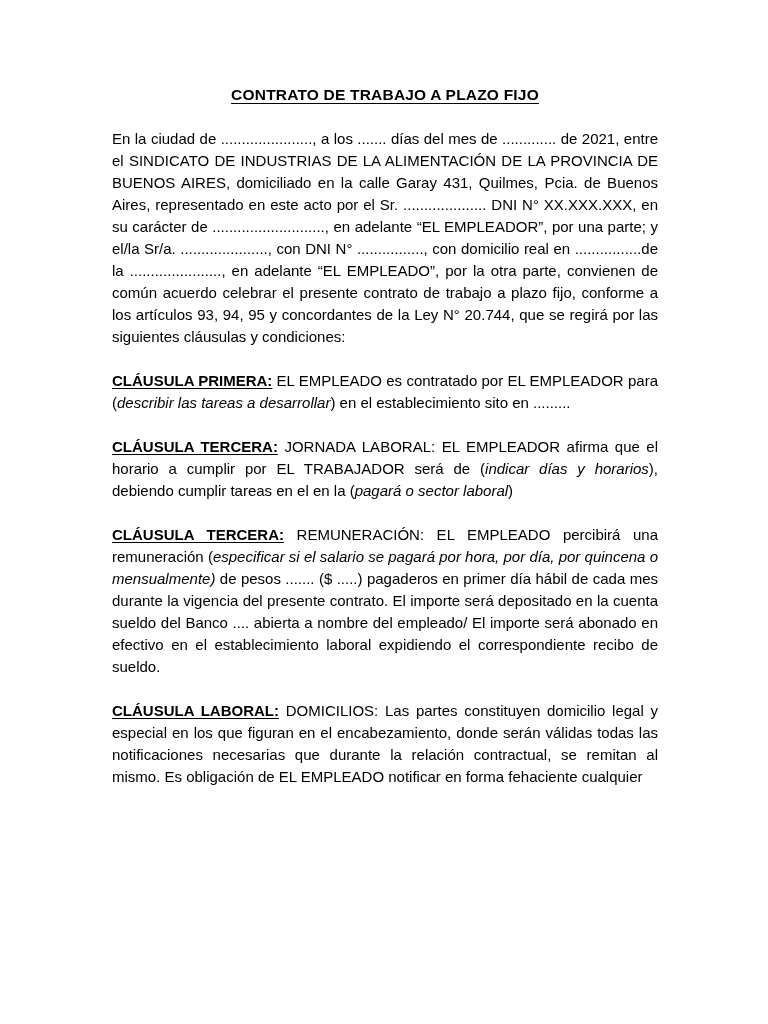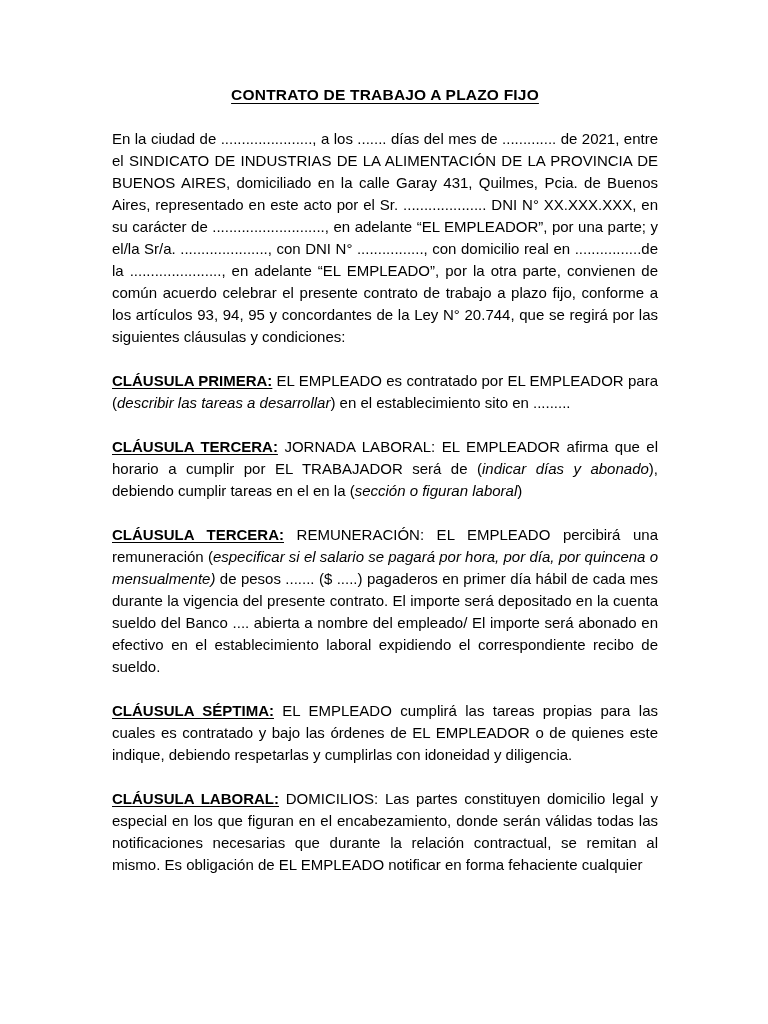--- a/index.html
+++ b/index.html
@@ -70,20 +70,19 @@
   <div class="doc-body">
 
     <h1 class="doc-title">
       <span>CONTRATO DE TRABAJO A PLAZO FIJO</span>
     </h1>
 
     <p class="para first-para">En la ciudad de ......................, a los ....... días del mes de ............. de 2021, entre el SINDICATO DE INDUSTRIAS DE LA ALIMENTACIÓN DE LA PROVINCIA DE BUENOS AIRES, domiciliado en la calle Garay 431, Quilmes, Pcia. de Buenos Aires, representado en este acto por el Sr. .................... DNI N° XX.XXX.XXX, en su carácter de ..........................., en adelante “EL EMPLEADOR”, por una parte; y el/la Sr/a. ....................., con DNI N° ................, con domicilio real en ................de la ......................, en adelante “EL EMPLEADO”, por la otra parte, convienen de común acuerdo celebrar el presente contrato de trabajo a plazo fijo, conforme a los artículos 93, 94, 95 y concordantes de la Ley N° 20.744, que se regirá por las siguientes cláusulas y condiciones:</p>
 
     <div id="clause-container">
         <p class="para clause"><span class="clause-head">CLÁUSULA PRIMERA:</span><span> EL EMPLEADO es contratado por EL EMPLEADOR para (</span><em class="ital">describir las tareas a desarrollar</em><span>) en el establecimiento sito en .........</span></p>
-        <p class="para clause"><span class="clause-head">CLÁUSULA TERCERA:</span><span> JORNADA LABORAL: EL EMPLEADOR afirma que el horario a cumplir por EL TRABAJADOR será de (</span><em class="ital">indicar días y abonado</em><span>), debiendo cumplir tareas en el en la (</span><em class="ital">sección o figuran laboral</em><span>)</span></p>
+        <p class="para clause"><span class="clause-head">CLÁUSULA TERCERA:</span><span> JORNADA LABORAL: EL EMPLEADOR afirma que el horario a cumplir por EL TRABAJADOR será de (</span><em class="ital">indicar días y horarios</em><span>), debiendo cumplir tareas en el en la (</span><em class="ital">pagará o sector laboral</em><span>)</span></p>
         <p class="para clause"><span class="clause-head">CLÁUSULA TERCERA:</span><span> REMUNERACIÓN: EL EMPLEADO percibirá una remuneración (</span><em class="ital">especificar si el salario se pagará por hora, por día, por quincena o mensualmente)</em><span> de pesos ....... ($ .....) pagaderos en primer día hábil de cada mes durante la vigencia del presente contrato. El importe será depositado en la cuenta sueldo del Banco .... abierta a nombre del empleado/ El importe será abonado en efectivo en el establecimiento laboral expidiendo el correspondiente recibo de sueldo.</span></p>
-        <p class="para clause"><span class="clause-head">CLÁUSULA SÉPTIMA:</span><span> EL EMPLEADO cumplirá las tareas propias para las cuales es contratado y bajo las órdenes de EL EMPLEADOR o de quienes este indique, debiendo respetarlas y cumplirlas con idoneidad y diligencia.</span></p>
         <p class="para clause"><span class="clause-head">CLÁUSULA LABORAL:</span><span> DOMICILIOS: Las partes constituyen domicilio legal y especial en los que figuran en el encabezamiento, donde serán válidas todas las notificaciones necesarias que durante la relación contractual, se remitan al mismo. Es obligación de EL EMPLEADO notificar en forma fehaciente cualquier</span></p>
       </div>
 
   </div>
 </div>
 
 </body></html>

